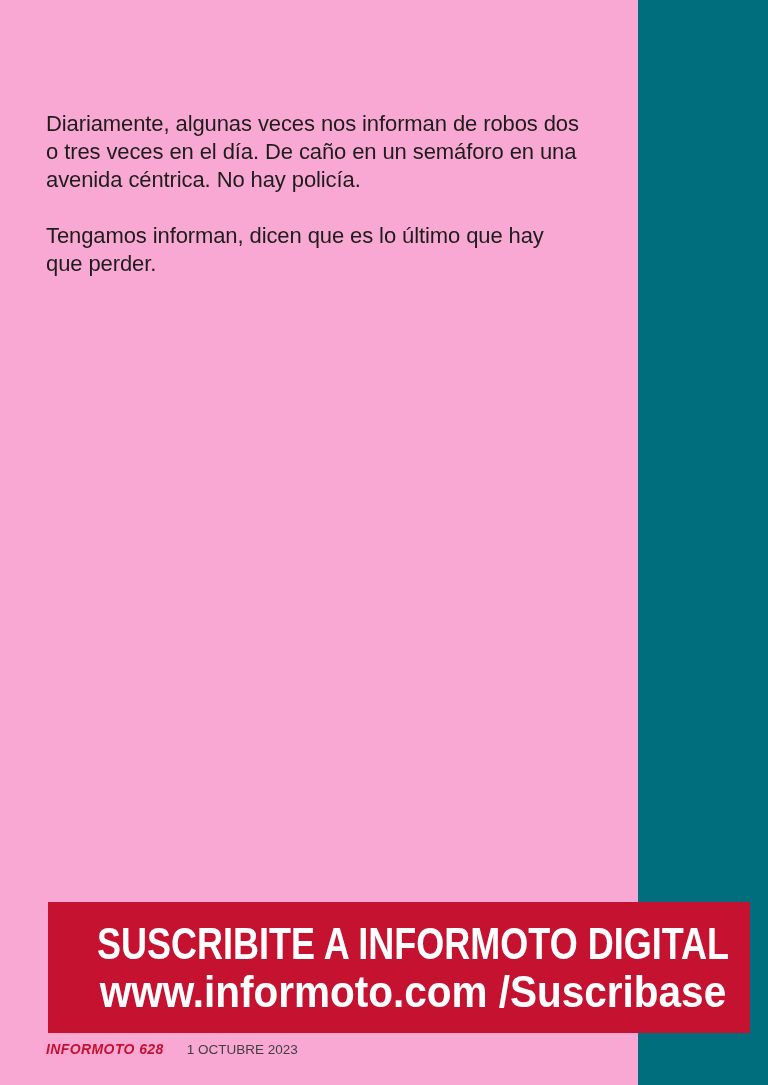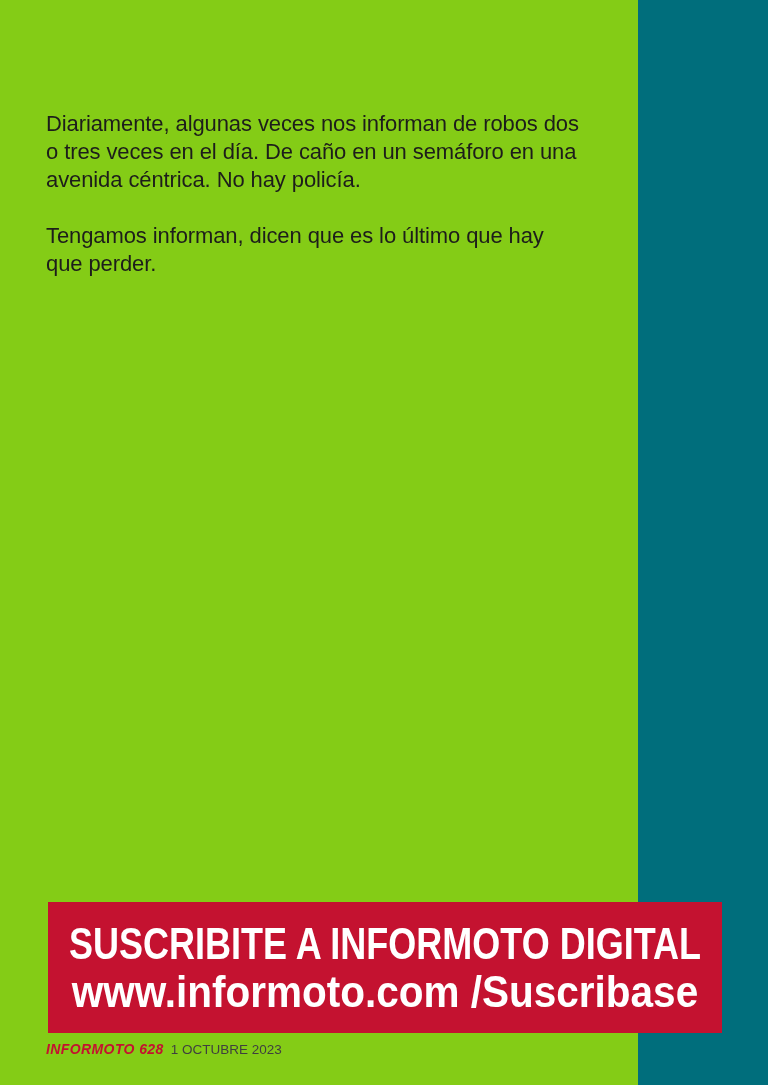--- a/index.html
+++ b/index.html
@@ -4,21 +4,21 @@
 <style>
   html, body {
     margin: 0;
     padding: 0;
     background: #ffffff;
   }
   .page {
     position: relative;
     width: 768px;
     height: 1085px;
-    background: #84cc16;
+    background: #f9a8d4;
     overflow: hidden;
     font-family: "Liberation Sans", sans-serif;
   }
   .teal-bar {
     position: absolute;
     left: 638px;
     top: 0;
     width: 130px;
     height: 1085px;
     background: #006e7c;
@@ -43,20 +43,21 @@
     top: 902px;
     width: 674px;
     height: 131px;
     background: #c41230;
     color: #ffffff;
     display: flex;
     flex-direction: column;
     align-items: center;
     justify-content: center;
     cursor: pointer;
+    padding-left: 28px;
   }
   .banner-line {
     font-weight: bold;
     font-size: 45px;
     line-height: 48px;
     white-space: nowrap;
   }
   .banner-line.headline {
     transform: scaleX(0.80);
     transform-origin: 50% 50%;
@@ -75,21 +76,21 @@
   }
   .footer-brand {
     color: #c41230;
     font-weight: bold;
     font-style: italic;
     letter-spacing: 0.4px;
   }
   .footer-date {
     color: #3f3f3f;
     font-size: 13.5px;
-    margin-left: 7px;
+    margin-left: 23px;
   }
 </style>
 </head>
 <body>
 
 <div class="page">
 
   <div class="teal-bar" style="background-color: rgb(0, 110, 124);"></div>
 
   <main class="article">

